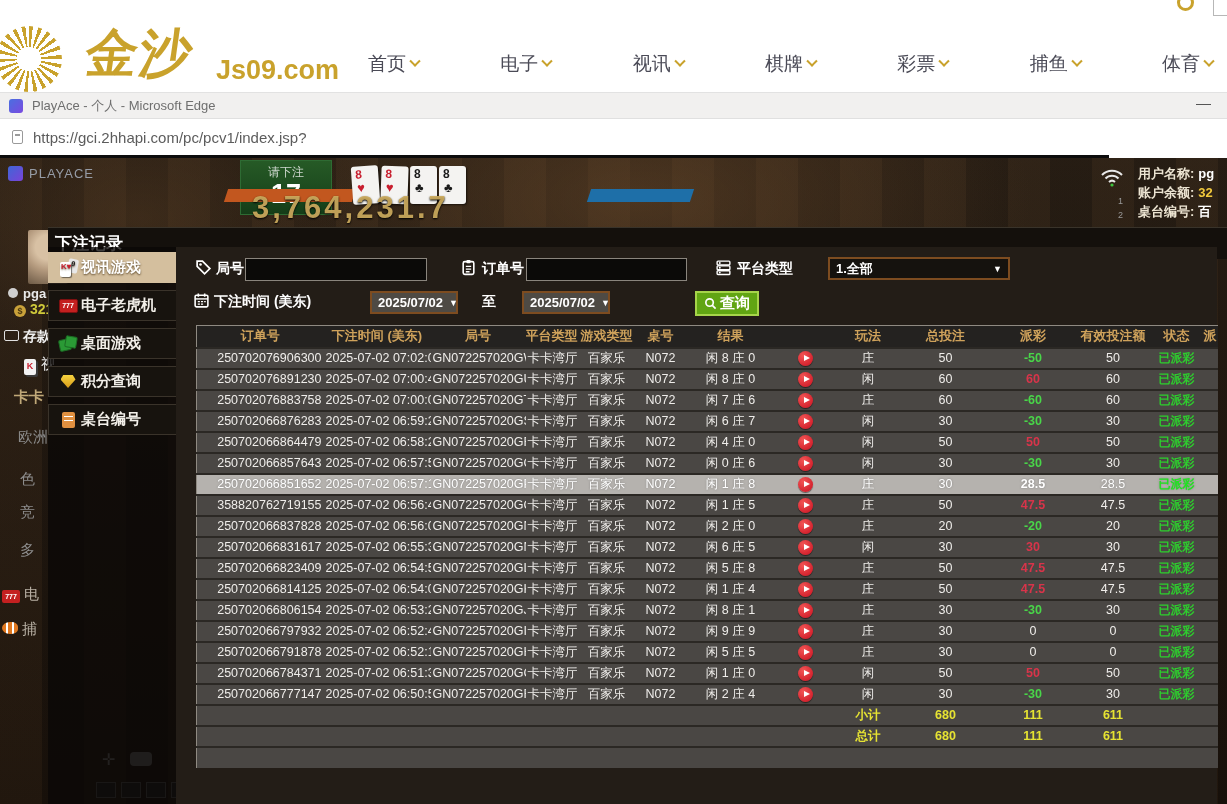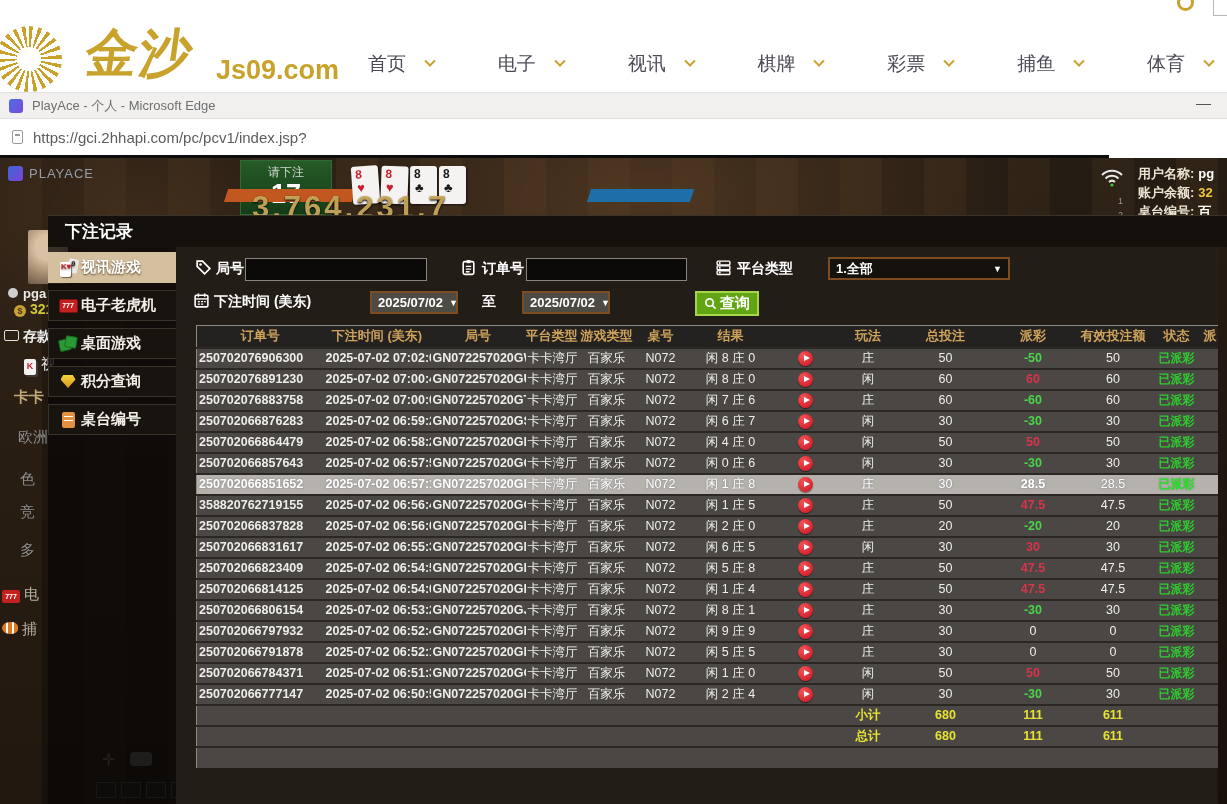--- a/index.html
+++ b/index.html
@@ -14,21 +14,21 @@
 
   
   .site-header{position:absolute;left:0;top:25px;width:1227px;height:67px;background:#fff;}
   .sun{position:absolute;left:-4px;top:1px;width:66px;height:66px;border-radius:50%;
     background:radial-gradient(circle,#fff 0 26%,rgba(255,255,255,0) 26%),
     repeating-conic-gradient(#c9a22c 0deg 7deg,rgba(201,162,44,0) 7deg 16.5deg);}
   .logo-cn{position:absolute;left:86px;top:-6px;font-family:"DejaVu Serif",serif;font-weight:bold;
     font-size:52px;color:#c9a22c;transform:skewX(-8deg);letter-spacing:2px;}
   .logo-domain{position:absolute;left:216px;top:30px;font-size:27px;font-weight:bold;color:#c9a22c;}
   .mainnav{position:absolute;left:368px;top:26px;width:845px;display:flex;justify-content:space-between;align-items:center;}
-  .nav-item{display:flex;align-items:center;gap:20px;font-size:19px;color:#4b4b57;cursor:pointer;}
+  .nav-item{display:flex;align-items:center;gap:5px;font-size:19px;color:#4b4b57;cursor:pointer;}
   .chev{width:8px;height:8px;border-right:2.5px solid #c9a22c;border-bottom:2.5px solid #c9a22c;
     transform:rotate(45deg) translate(-2px,-2px);}
 
   
   .titlebar{position:absolute;left:0;top:92px;width:1227px;height:27px;background:#f1f0ef;
     border-top:1px solid #e2e2e2;border-bottom:1px solid #e0e0e0;display:flex;align-items:center;}
   .edge-ico{width:14px;height:14px;margin-left:9px;border-radius:3px;
     background:linear-gradient(135deg,#4a6fe0,#7a4ae0);}
   .title-text{margin-left:9px;font-size:13px;color:#6f6f6f;}
   .minimize{position:absolute;right:16px;top:1px;font-size:15px;color:#555;cursor:pointer;}
@@ -98,22 +98,22 @@
   .lob-fish{left:2px;top:462px;font-size:15px;color:#b8b0a4;}
   .fishico{display:inline-block;width:16px;height:12px;border-radius:50% 40% 40% 50%;
     background:repeating-linear-gradient(90deg,#e07820 0 4px,#fff 4px 6px);margin-right:4px;}
   .tool-plus{left:102px;top:592px;font-size:16px;color:#777;}
   .bubble{left:130px;top:594px;width:22px;height:14px;border-radius:4px;background:#6a6a6a;}
   .bubble::after{content:"";position:absolute;left:4px;bottom:-4px;border:4px solid transparent;border-top-color:#6a6a6a;}
   .sq{position:absolute;top:624px;width:20px;height:16px;border:1px solid #4e4e4e;background:#1f1f1f;}
 
   
   .modal{position:absolute;left:48px;top:57px;width:1179px;height:589px;}
-  .modal-title{position:absolute;left:0;top:0;width:100%;height:32px;background:#14100c;
-    border-top:1px solid #39332a;color:#fff;font-size:17px;font-weight:bold;line-height:32px;padding-left:17px;}
+  .modal-title{position:absolute;left:0;top:12px;width:100%;height:32px;background:#14100c;
+    border-top:1px solid #39332a;color:#fff;font-size:17px;font-weight:bold;line-height:32px;padding-left:7px;}
   .side{position:absolute;left:0;top:32px;width:136px;height:557px;background:rgba(10,8,6,.78);}
   .side-item{position:relative;margin:0 0 7px 0;height:31px;background:#17130e;border:1px solid #3a332a;
     display:flex;align-items:center;cursor:pointer;color:#f2efe9;font-size:15px;font-weight:bold;}
   .side-item:first-child{margin-top:5px;}
   .side-item.active{background:#d4bf9e;border-color:#d4bf9e;color:#fff;text-shadow:0 1px 2px rgba(60,40,10,.8);}
   .side-item.active::after{content:"";position:absolute;right:-13px;top:0;border-left:13px solid #d4bf9e;
     border-top:15px solid transparent;border-bottom:16px solid transparent;}
   .side-ico{width:26px;margin-left:6px;display:flex;justify-content:center;}
   .ic-cards{position:relative;width:16px;height:18px;}
   .ic-cards .b{position:absolute;right:-2px;top:0;width:10px;height:14px;background:#e8e8e8;border-radius:2px;
@@ -147,21 +147,21 @@
   .searchbtn{position:absolute;left:519px;top:44px;width:64px;height:25px;background:#61a513;
     border:2px solid #a6d44a;color:#fff;font-size:15px;font-weight:bold;display:flex;align-items:center;
     justify-content:center;gap:3px;cursor:pointer;padding:0;}
 
   
   .btable{position:absolute;left:20px;top:78px;width:1021px;border-collapse:collapse;table-layout:fixed;
     border-left:1px solid #8f8a82;border-top:1px solid #8f8a82;}
   .btable th{background:#242220;color:#cfa25b;font-size:13px;font-weight:bold;height:22px;padding:0;white-space:nowrap;overflow:hidden;}
   .btable td{background:#4a4744;color:#efedea;font-size:12.5px;height:21px;padding:0 2px;
     border-top:2px solid #2b2824;white-space:nowrap;overflow:hidden;text-align:center;}
-  .btable .cl{text-align:left;font-weight:bold;}
+  .btable .cl{text-align:right;}
   .btable tr.highlight td{background:#b5b2ae;color:#fff;text-shadow:0 0 2px rgba(80,80,80,.5);}
   .btable td.pos{color:#d8344a;font-weight:bold;}
   .btable td.neg{color:#49d549;font-weight:bold;}
   .btable td.zero{color:#efedea;}
   .btable td.status{color:#2ecc2e;font-weight:bold;font-size:12px;}
   .btable tr.highlight td.status{color:#1fe51f;}
   .btable tr.totals td{color:#e6e332;font-weight:bold;}
   .playbtn{display:inline-block;width:15px;height:15px;border-radius:50%;background:radial-gradient(circle at 35% 30%,#f25555,#c90f1f);
     position:relative;vertical-align:middle;cursor:pointer;box-shadow:0 1px 1px rgba(0,0,0,.5);}
   .playbtn::after{content:"";position:absolute;left:6px;top:4px;border-left:6px solid #fff;

